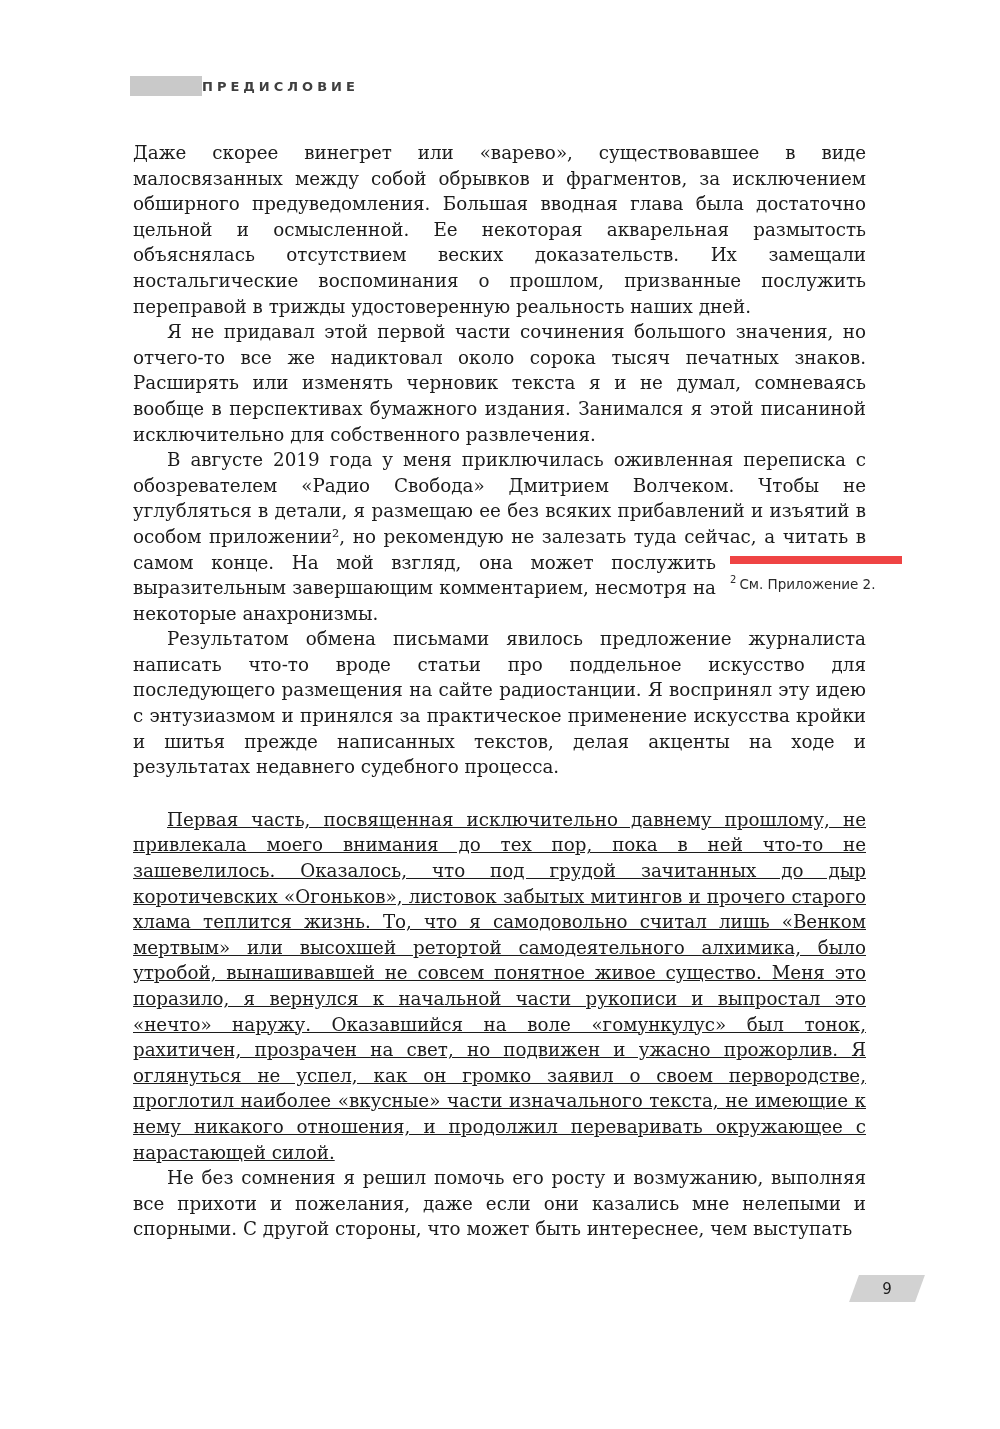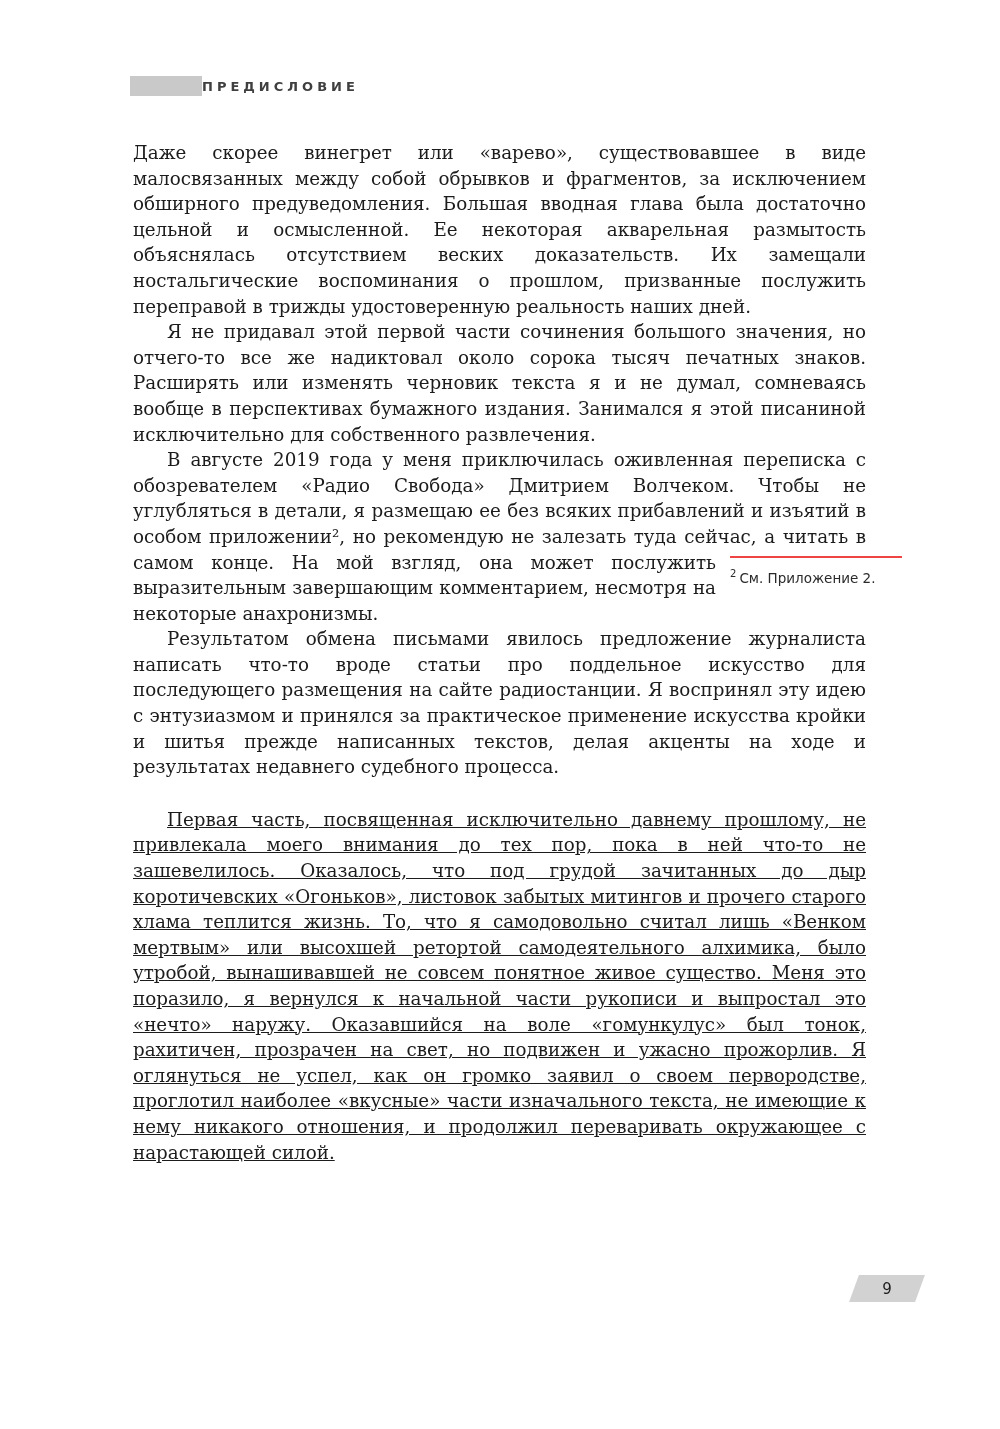--- a/index.html
+++ b/index.html
@@ -59,21 +59,21 @@
     margin-top: 27px;
     text-decoration: underline;
   }
   .sidenote {
     float: right;
     width: 172px;
     margin-left: 14px;
     margin-right: -36px;
     margin-top: 6px;
     margin-bottom: 4px;
-    border-top: 2px solid #ef4444;
+    border-top: 8px solid #ef4444;
     padding-top: 7px;
     font-family: "DejaVu Sans", "Liberation Sans", sans-serif;
     font-size: 13.5px;
     line-height: 17px;
     text-align: left;
     text-indent: 0;
     color: #2a2a2a;
   }
   .sidenote sup {
     font-size: 10px;
@@ -117,19 +117,20 @@
   <div class="text-column">
     <p class="para no-indent">Даже скорее винегрет или «варево», существовавшее в виде малосвязанных между собой обрывков и фрагментов, за исключением обширного предуведомления. Большая вводная глава была достаточно цельной и осмысленной. Ее некоторая акварельная размытость объяснялась отсутствием веских доказательств. Их замещали ностальгические воспоминания о прошлом, призванные послужить переправой в трижды удостоверенную реальность наших дней.</p>
     <p class="para">Я не придавал этой первой части сочинения большого значения, но отчего-то все же надиктовал около сорока тысяч печатных знаков. Расширять или изменять черновик текста я и не думал, сомневаясь вообще в перспективах бумажного издания. Занимался я этой писаниной исключительно для собственного развлечения.</p>
     <p class="para">
       <span>В августе 2019 года у меня приключилась оживленная переписка с обозревателем «Радио Свобода» Дмитрием Волчеком. Чтобы не углубляться в детали, я размещаю ее без всяких прибавлений и изъятий в особом приложении², но рекомендую не залезать туда сейчас, а читать в самом конце.</span>
       <span class="sidenote"><sup>2</sup><span>См. Приложение 2.</span></span>
       <span>На мой взгляд, она может послужить выразительным завершающим комментарием, несмотря на некоторые анахронизмы.</span>
     </p>
     <p class="para">Результатом обмена письмами явилось предложение журналиста написать что-то вроде статьи про поддельное искусство для последующего размещения на сайте радиостанции. Я воспринял эту идею с энтузиазмом и принялся за практическое применение искусства кройки и шитья прежде написанных текстов, делая акценты на ходе и результатах недавнего судебного процесса.</p>
     <p class="para section-break">Первая часть, посвященная исключительно давнему прошлому, не привлекала моего внимания до тех пор, пока в ней что-то не зашевелилось. Оказалось, что под грудой зачитанных до дыр коротичевских «Огоньков», листовок забытых митингов и прочего старого хлама теплится жизнь. То, что я самодовольно считал лишь «Венком мертвым» или высохшей ретортой самодеятельного алхимика, было утробой, вынашивавшей не совсем понятное живое существо. Меня это поразило, я вернулся к начальной части рукописи и выпростал это «нечто» наружу. Оказавшийся на воле «гомункулус» был тонок, рахитичен, прозрачен на свет, но подвижен и ужасно прожорлив. Я оглянуться не успел, как он громко заявил о своем первородстве, проглотил наиболее «вкусные» части изначального текста, не имеющие к нему никакого отношения, и продолжил переваривать окружающее с нарастающей силой.</p>
+    <p class="para">Не без сомнения я решил помочь его росту и возмужанию, выполняя все прихоти и пожелания, даже если они казались мне нелепыми и спорными. С другой стороны, что может быть интереснее, чем выступать</p>
   </div>
 
   <div class="page-number-badge">
     <span class="num">9</span>
   </div>
 
 </div>
 
 </body></html>

